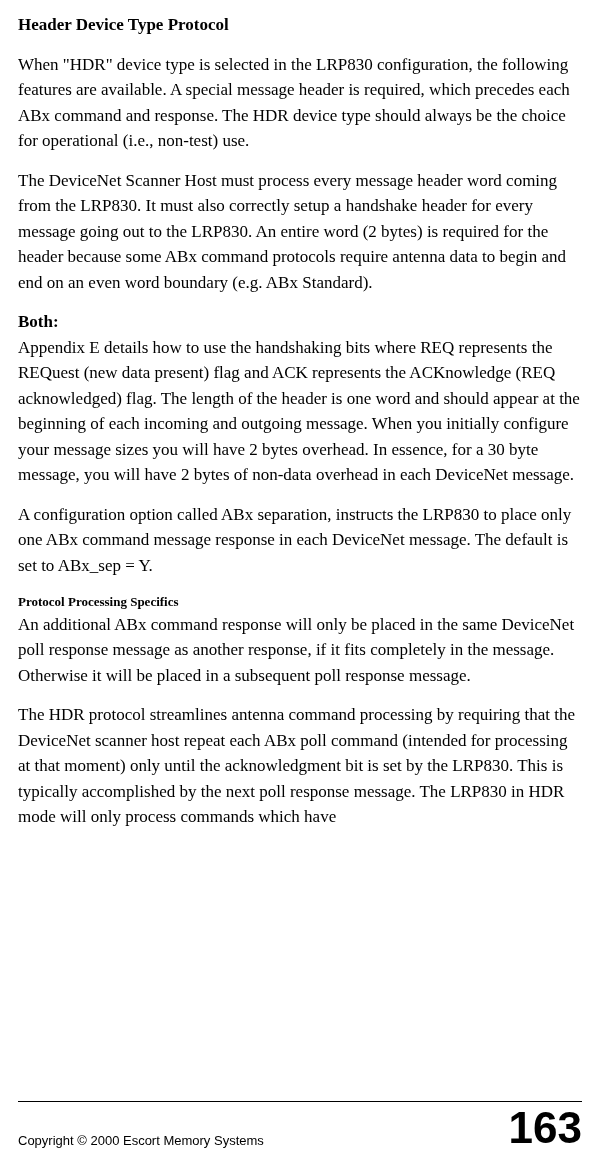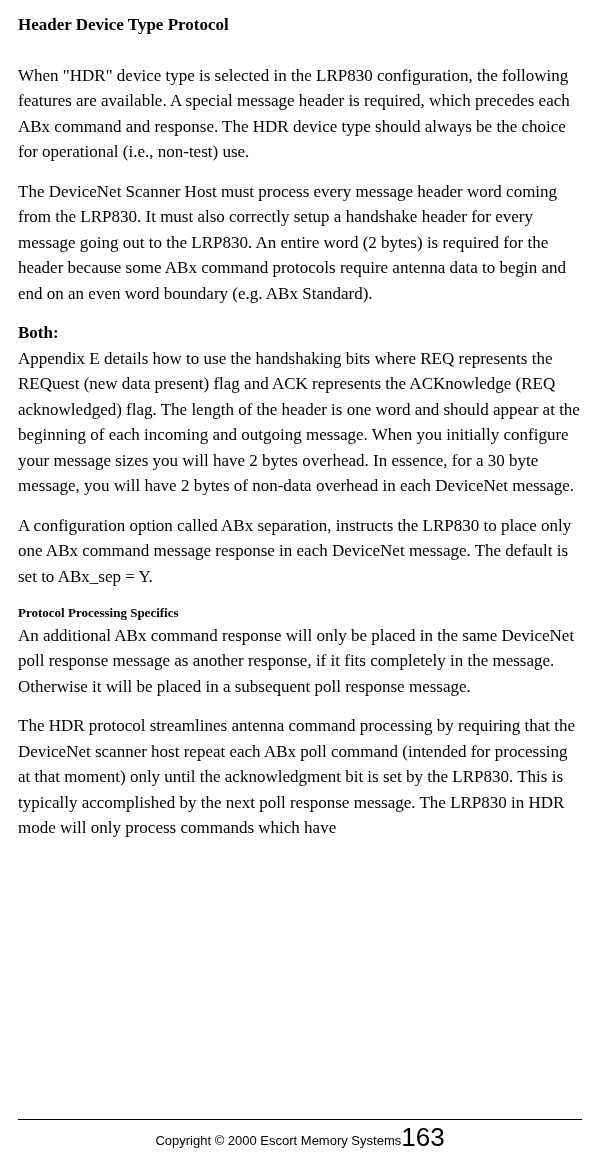--- a/index.html
+++ b/index.html
@@ -14,21 +14,21 @@
       font-family: 'Times New Roman', Times, serif;
       color: #000000;
       padding: 12px 18px 12px 18px;
       position: relative;
       font-size: 17px;
       line-height: 1.5;
     }
     .section-title {
       font-weight: bold;
       font-size: 17px;
-      margin-bottom: 25px;
+      margin-bottom: 14px;
     }
     .para {
       margin-bottom: 14px;
       text-align: left;
     }
     .note-label {
       font-weight: bold;
     }
     .sub-title {
       font-weight: bold;
@@ -37,32 +37,32 @@
     .footer {
       position: absolute;
       bottom: 12px;
       left: 18px;
       right: 18px;
       border-top: 1px solid #000;
       padding-top: 4px;
     }
     .footer-content {
       display: flex;
-      justify-content: center;
+      justify-content: space-between;
       align-items: flex-end;
     }
     .footer-left {
       font-family: Arial, Helvetica, sans-serif;
       font-size: 13px;
       line-height: 1.35;
     }
     .footer-right {
       font-family: Arial, Helvetica, sans-serif;
-      font-size: 26px;
-      font-weight: normal;
+      font-size: 44px;
+      font-weight: bold;
       line-height: 1;
     }
     .content {
       height: 1070px;
       overflow: hidden;
     }
   </style>
 </head>
 <body>
 

